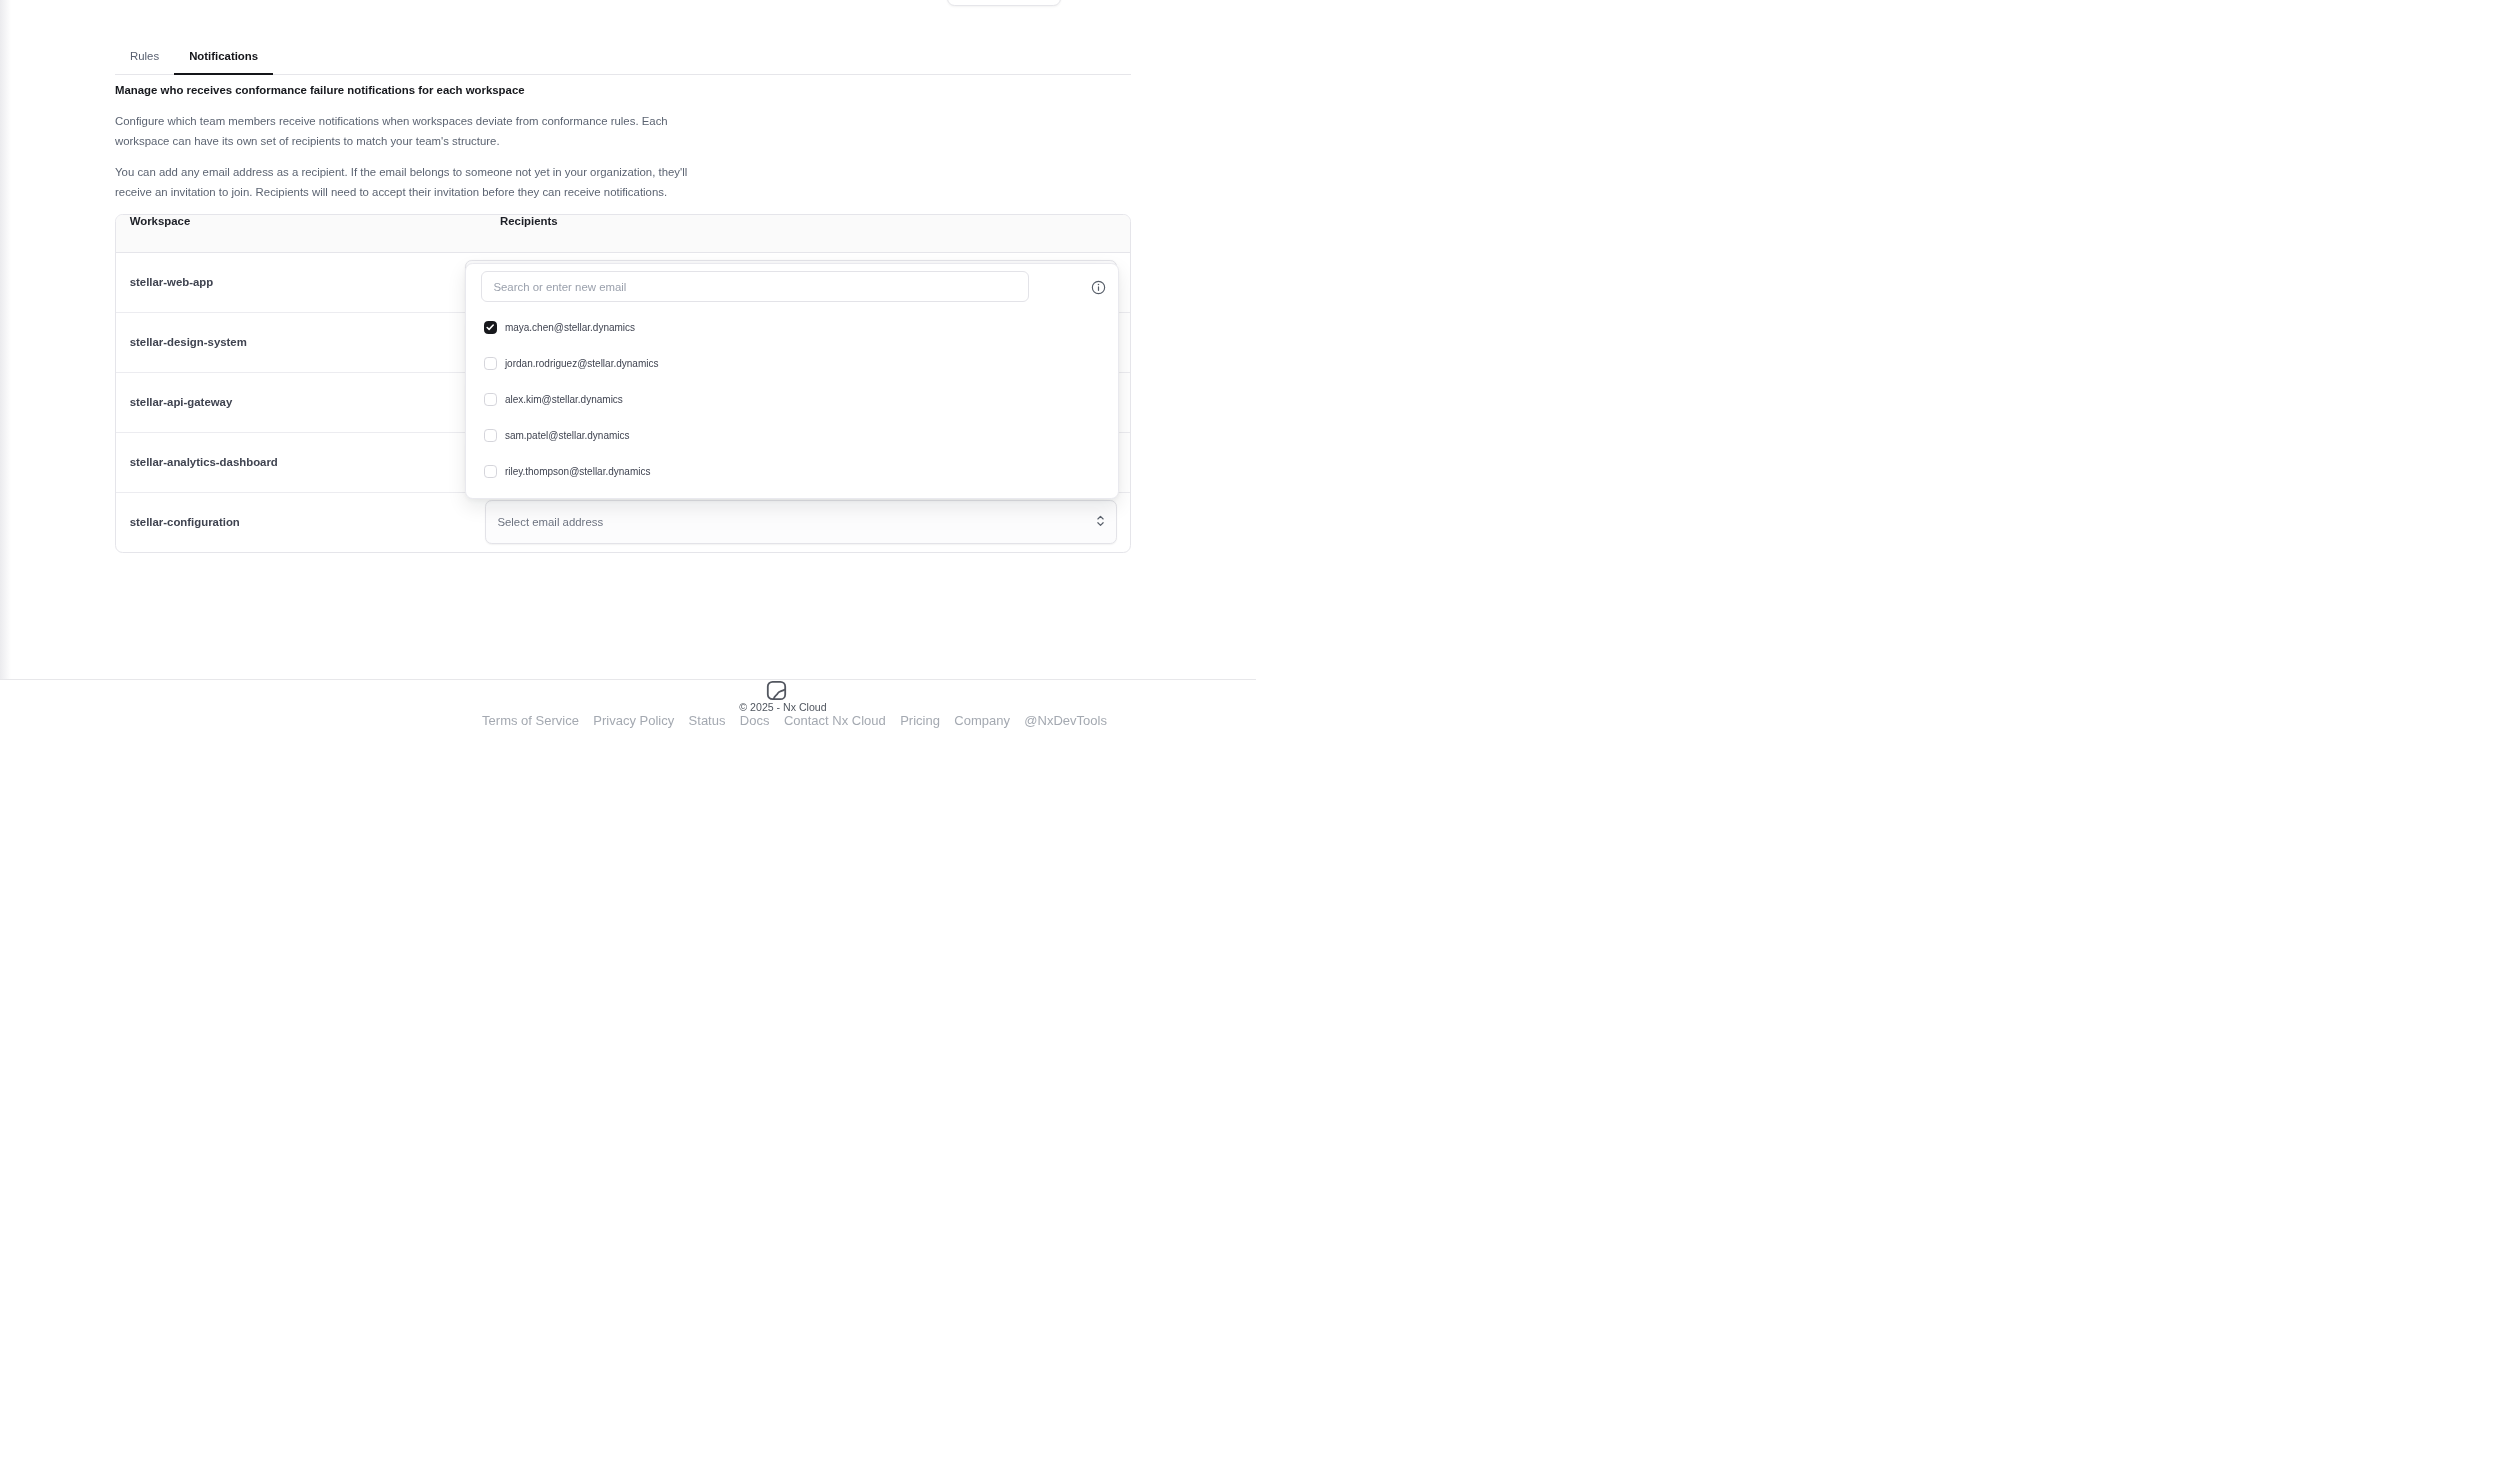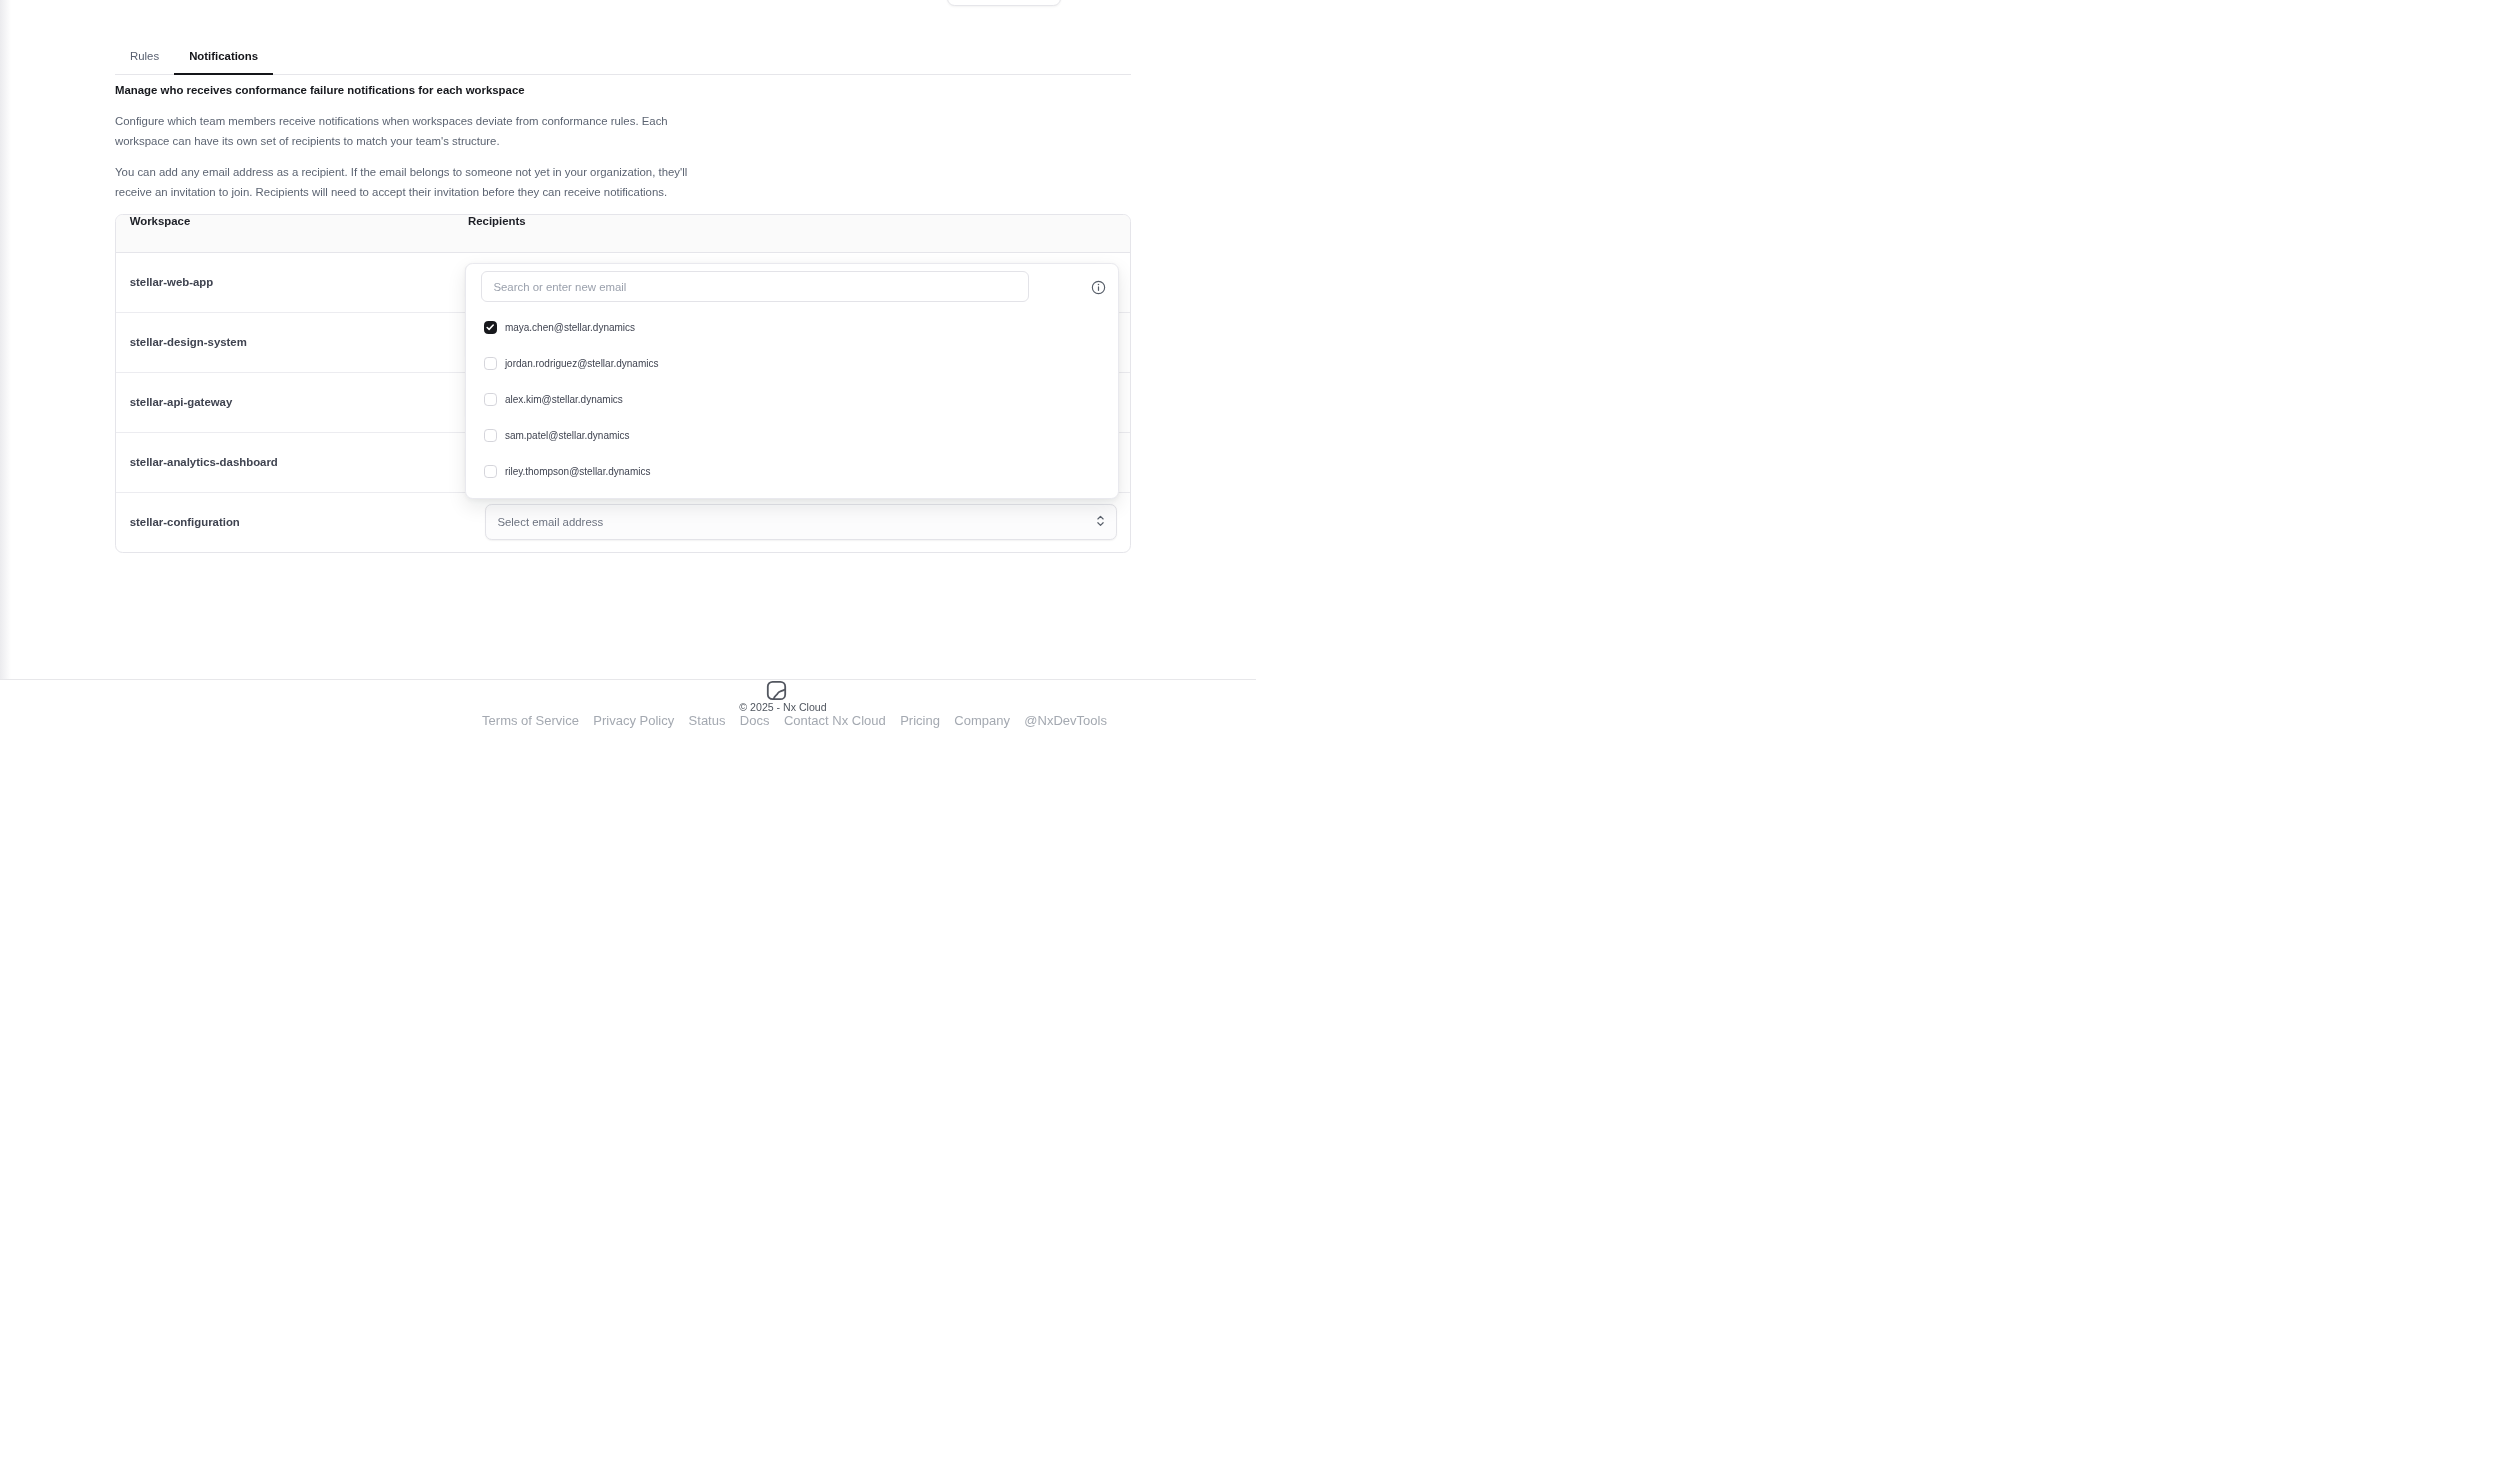--- a/index.html
+++ b/index.html
@@ -22,27 +22,27 @@
   .subtitle{margin-top:7.6px;font-size:11.4px;line-height:15px;font-weight:700;color:#16181d;}
   .para{font-size:11.4px;line-height:20px;color:#5c6472;}
   .para.p1{margin-top:13px;}
   .para.p2{margin-top:11.4px;}
   .para span{display:block;}
   
   .card{margin-top:11.4px;border:0.8px solid #e5e5ea;border-radius:7.6px;overflow:hidden;background:#fff;}
   .thead{display:flex;background:#fafafa;border-bottom:0.8px solid #e5e5ea;height:37px;align-items:flex-start;}
   .th{font-size:11.4px;font-weight:700;color:#1d1f26;}
   .th.ws{width:349px;padding-left:13.7px;box-sizing:border-box;}
-  .th.rec{flex:1;padding-left:3px;}
+  .th.rec{flex:1;padding-left:3px;margin-left:32px;}
   .tbody{position:relative;}
   .row{display:flex;align-items:center;height:59px;border-bottom:0.8px solid #ececf0;}
   .row:last-child{border-bottom:none;gap:20px;}
   .cell-ws{width:349px;padding-left:13.7px;box-sizing:border-box;font-size:11.4px;font-weight:600;color:#3f4350;}
   .cell-rec{flex:1;padding-right:13px;}
-  .select{box-sizing:border-box;width:100%;height:36px;border:0.8px solid #e3e3e8;border-radius:6.8px;
+  .select{box-sizing:border-box;width:100%;height:44px;border:0.8px solid #e3e3e8;border-radius:6.8px;
           background:#fcfcfd;box-shadow:0 0.8px 1.5px rgba(16,17,20,0.05);display:flex;align-items:center;
           justify-content:space-between;padding:0 11.4px;cursor:pointer;}
   .select-ph{font-size:11.4px;color:#6d7380;}
   
   .dropdown{position:absolute;left:349px;top:10px;width:654px;height:236px;box-sizing:border-box;
             background:#fff;border:0.8px solid #e9e9ee;border-radius:7.6px;z-index:30;
             box-shadow:0 7.6px 19px rgba(16,17,20,0.09),0 1.5px 4.6px rgba(16,17,20,0.04);}
   .search{box-sizing:border-box;display:block;margin:7.6px 0 0 15px;width:548px;height:31px;
           border:0.8px solid #e3e3e8;border-radius:6px;padding:0 11.4px;font-size:11.4px;color:#17181c;
           font-family:"Liberation Sans",sans-serif;outline:none;background:#fff;}

